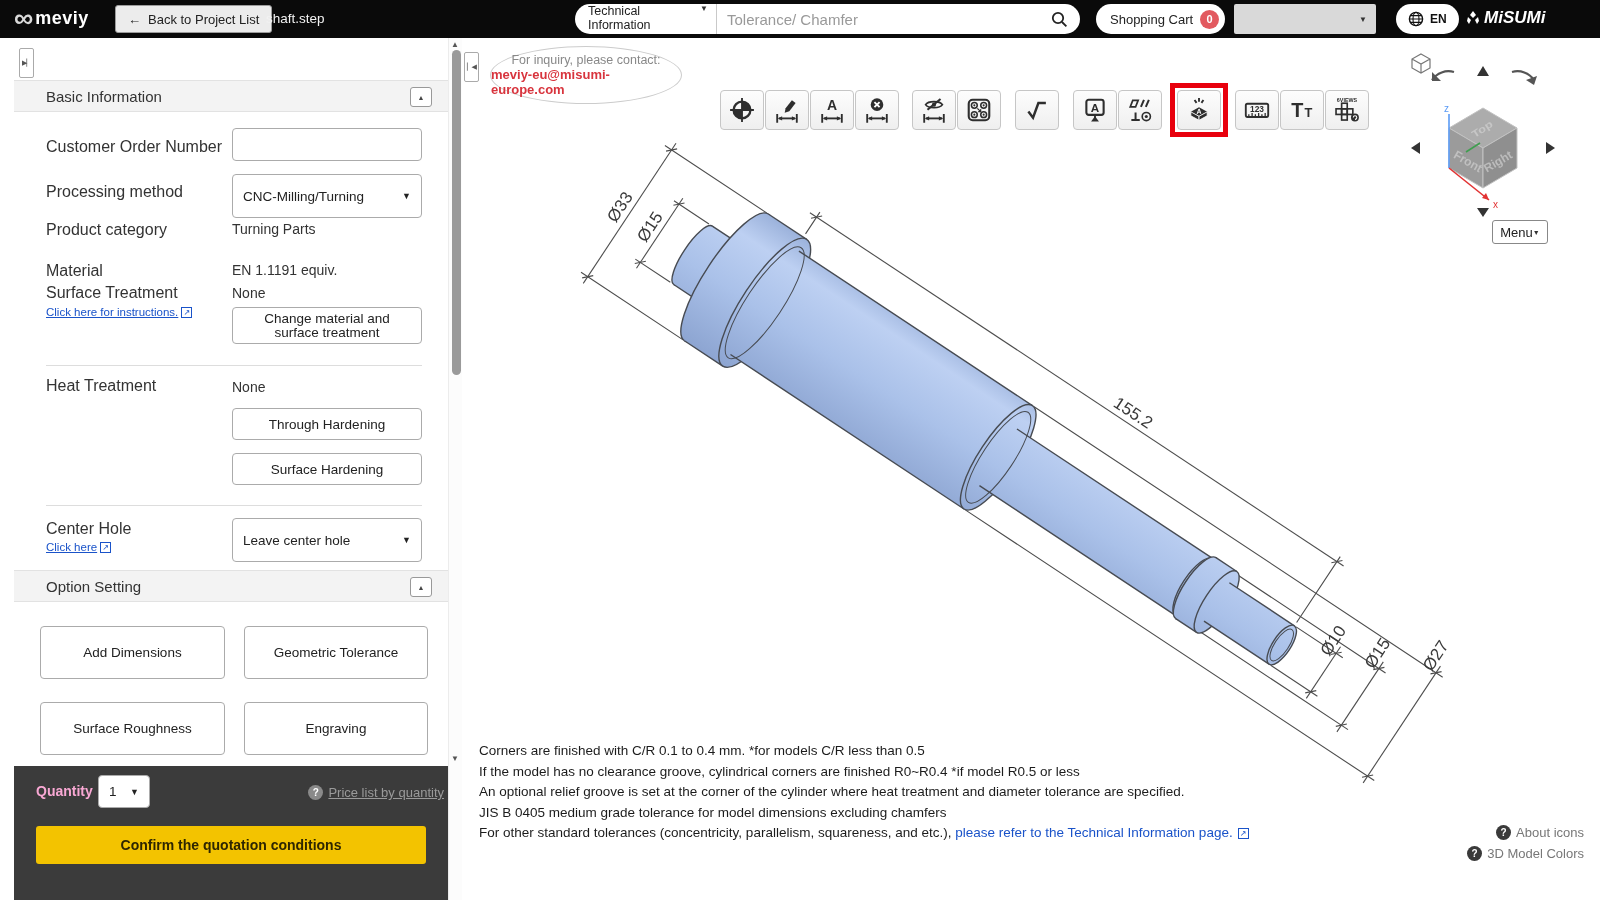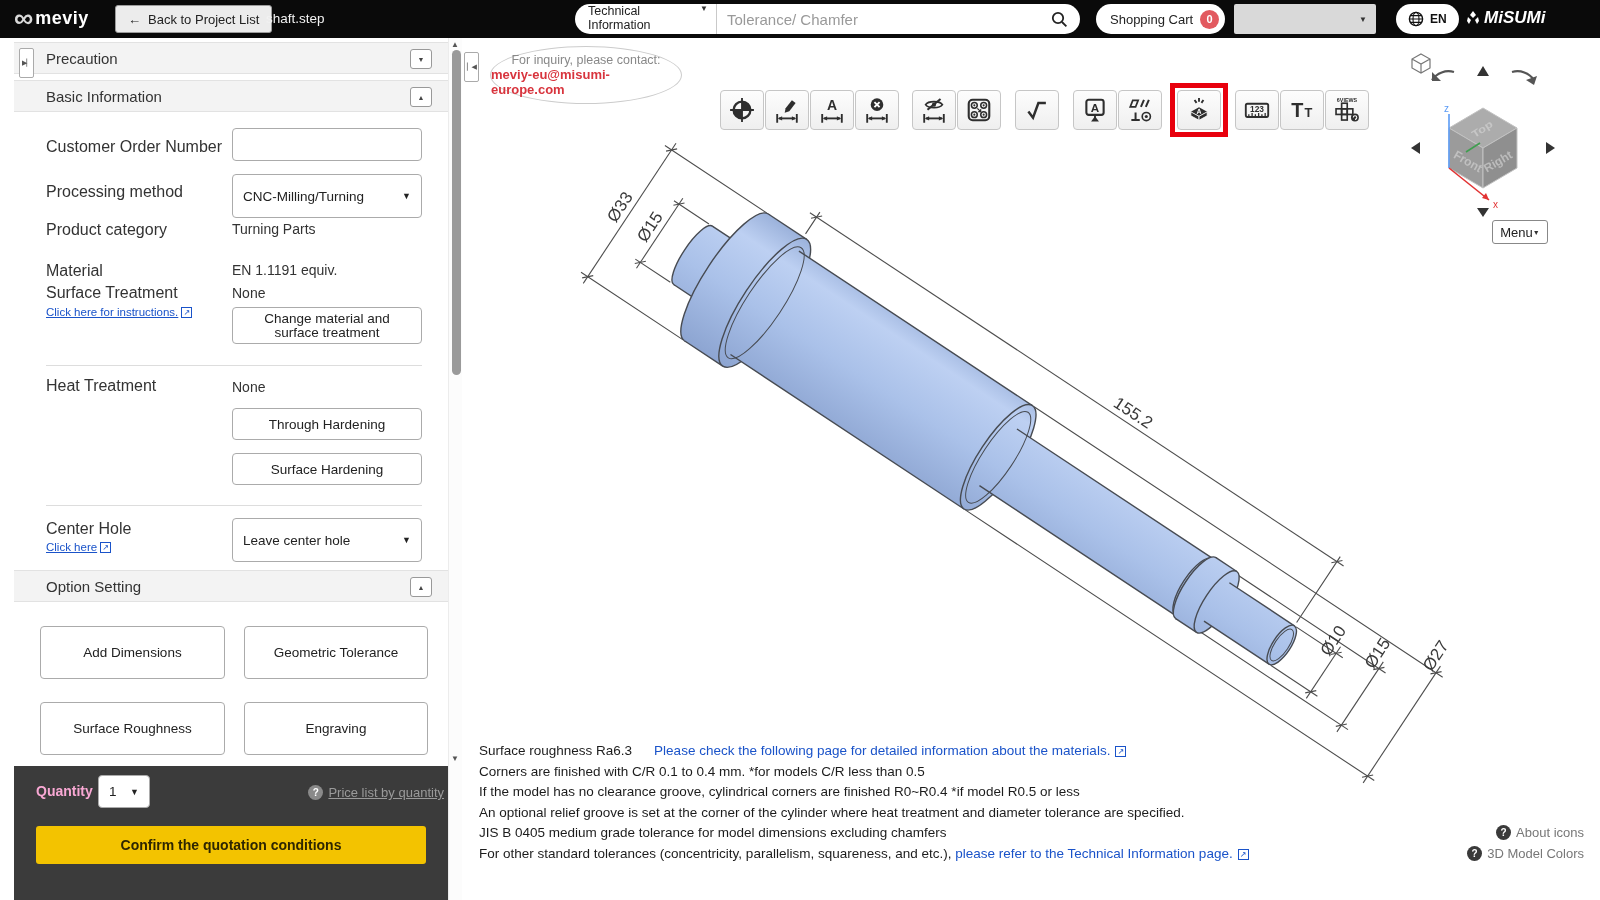--- a/index.html
+++ b/index.html
@@ -231,26 +231,20 @@
     <svg width="14" height="16" viewBox="0 0 14 16">
       <path d="M7 1l3 4-3 3-3-3z" fill="#fff"></path>
         <path d="M2 7l3 3-2 4-2-3z" fill="#fff"></path>
         <path d="M12 7l-3 3 2 4 2-3z" fill="#fff"></path>
     </svg>
     <span>MiSUMi</span>
   </div>
 </header>
 
 <aside id="sidebar">
-  <div class="sec-head" style="top:4px">
-    <span class="t">Precaution</span>
-    <span class="toggle">
-        <span>▼</span>
-      </span>
-  </div>
   <div id="collapse-side">
       <span>▶▏</span>
     </div>
 
   <div class="sec-head" style="top:42px">
     <span class="t">Basic Information</span>
     <span class="toggle">
         <span>▲</span>
       </span>
   </div>
@@ -520,23 +514,20 @@
       <text x="85" y="158" font-size="10" fill="#e23333">x</text>
       <path d="M58 102l14-9" stroke="#3f9e4f" stroke-width="1.6"></path>
     </g>
   </svg>
   <div id="menu-btn">
     <span>Menu</span>
     <span class="chev">▼</span>
   </div>
 
   <div id="notes">
-    <div>
-      <span>Surface roughness Ra6.3</span><span class="lk gap"><span>Please check the following page for detailed information about the materials.</span><span class="ext">↗</span></span>
-    </div>
     <div>Corners are finished with C/R 0.1 to 0.4 mm. *for models C/R less than 0.5</div>
     <div>If the model has no clearance groove, cylindrical corners are finished R0~R0.4 *if model R0.5 or less</div>
     <div>An optional relief groove is set at the corner of the cylinder where heat treatment and diameter tolerance are specified.</div>
     <div>JIS B 0405 medium grade tolerance for model dimensions excluding chamfers</div>
     <div>
       <span>For other standard tolerances (concentricity, parallelism, squareness, and etc.),</span> <span class="lk"><span>please refer to the Technical Information page.</span><span class="ext">↗</span></span>
     </div>
   </div>
 
   <div class="helplink" style="top:787px">

